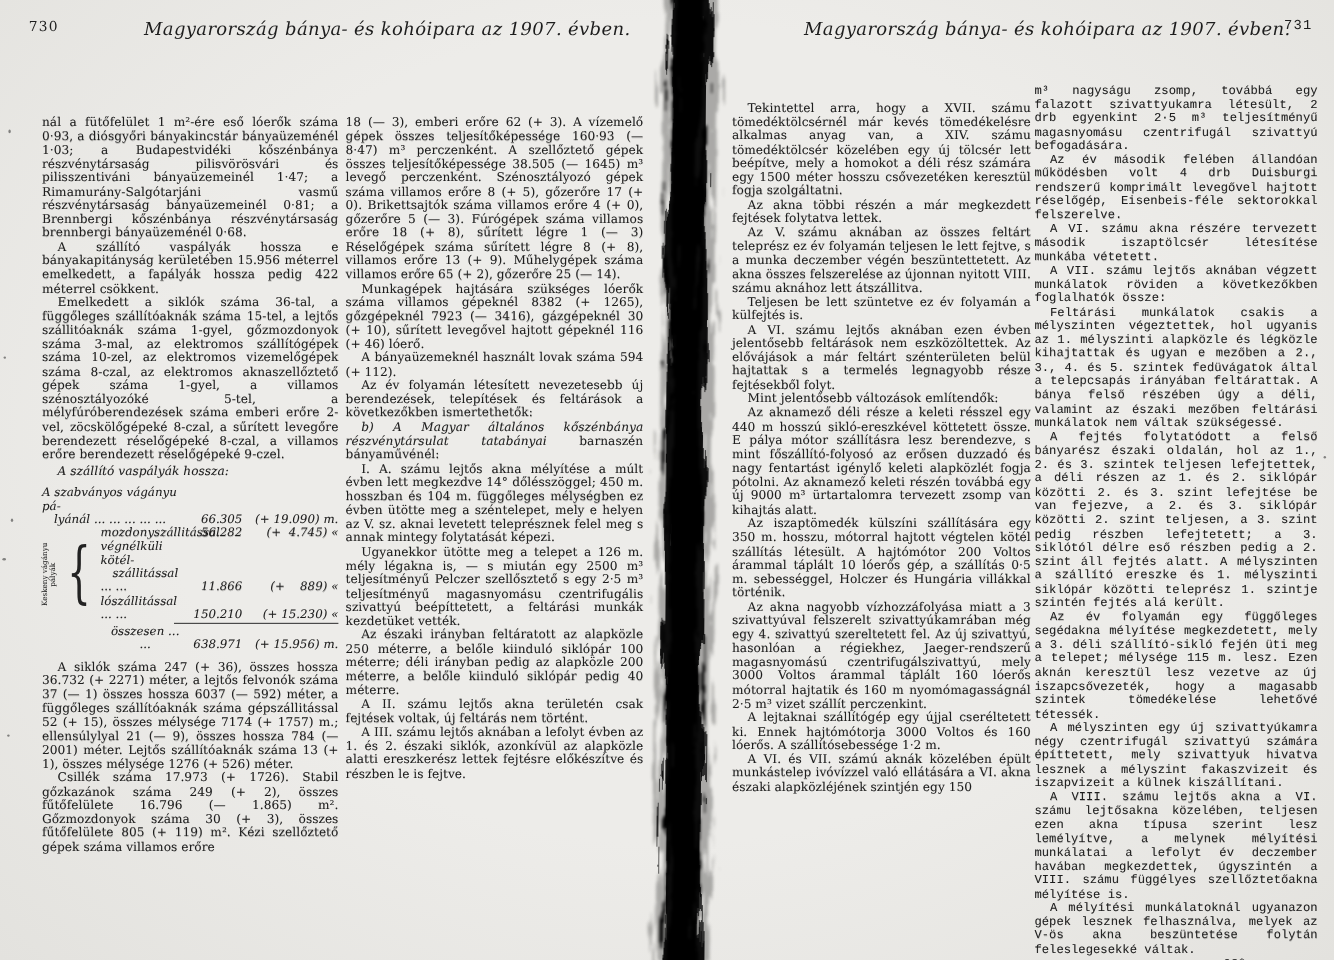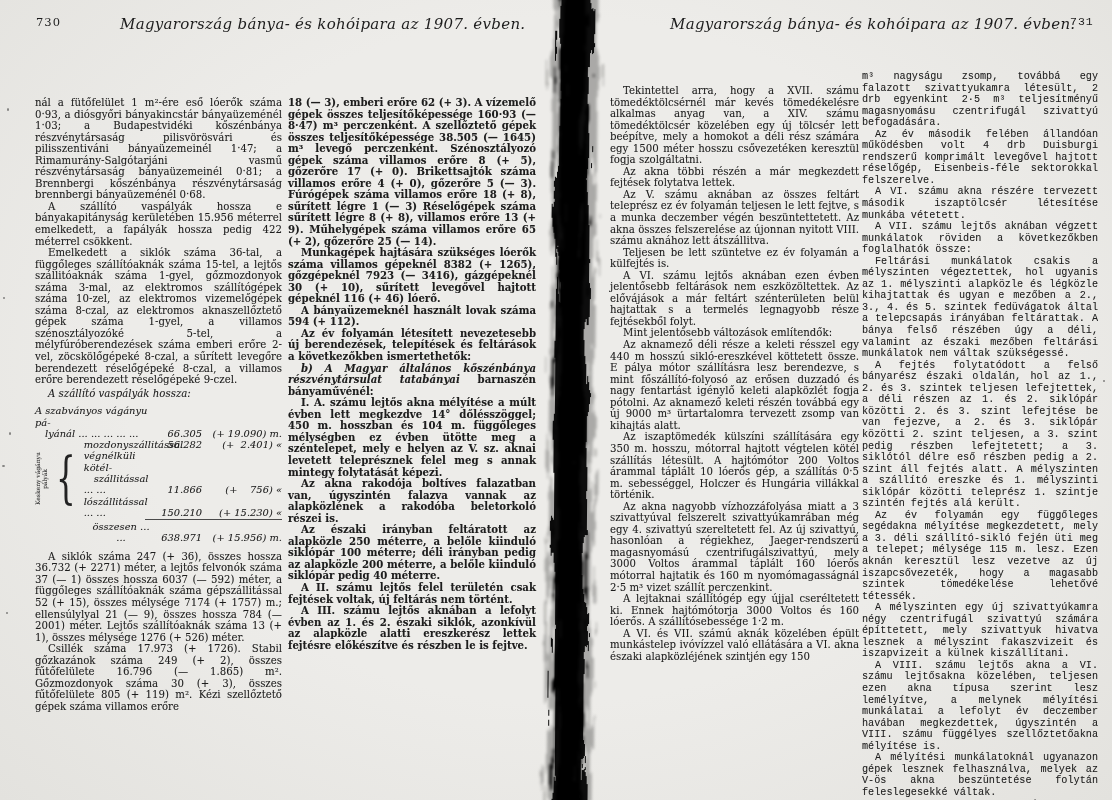--- a/index.html
+++ b/index.html
@@ -45,21 +45,21 @@
   .vt-total .vt-label{text-align:center;padding-left:55px;}
   
   .gutter{position:absolute;left:518px;top:0;pointer-events:none;}
   .speck{position:absolute;background:#2b2b2b;border-radius:50%;opacity:0.55;}
   .sig{margin-top:1px;text-align:right;padding-right:60px;}
 </style>
 </head>
 <body>
 
 <div>
-  <span class="pgnum" style="left:36px;top:15px;">730</span>
+  <span class="pgnum" style="left:24px;top:15px;">730</span>
   <div class="runtitle" style="left:120px;top:15px;width:340px;">Magyarország bánya- és kohóipara az 1907. évben.</div>
 
   <div class="col" style="left:35px;top:97px;width:247px;">
     <p>nál a fütőfelület 1 m²-ére eső lóerők száma 0·93, a diósgyőri bányakincstár bányaüzeménél 1·03; a Budapestvidéki kőszénbánya részvénytársaság pilisvörösvári és pilisszentiváni bányaüzemeinél 1·47; a Rimamurány-Salgótarjáni vasmű részvénytársaság bányaüzemeinél 0·81; a Brennbergi kőszénbánya részvénytársaság brennbergi bányaüzeménél 0·68.</p>
     <p class="ind">A szállító vaspályák hossza e bányakapitányság kerületében 15.956 méterrel emelkedett, a fapályák hossza pedig 422 méterrel csökkent.</p>
     <p class="ind">Emelkedett a siklók száma 36-tal, a függőleges szállítóaknák száma 15-tel, a lejtős szállitóaknák száma 1-gyel, gőzmozdonyok száma 3-mal, az elektromos szállítógépek száma 10-zel, az elektromos vizemelőgépek száma 8-czal, az elektromos aknaszellőztető gépek száma 1-gyel, a villamos szénosztályozóké 5-tel, a mélyfúróberendezések száma emberi erőre 2-vel, zöcskölőgépeké 8-czal, a sűrített levegőre berendezett réselőgépeké 8-czal, a villamos erőre berendezett réselőgépeké 9-czel.</p>
     <p class="tbl-head">A szállító vaspályák hossza:</p>
 
     <div class="vtable">
       <div class="vt-row">
@@ -71,29 +71,29 @@
         <div class="vt-delta">(+ 19.090) m.</div>
       </div>
 
       <div class="vt-group">
         <div class="vt-side">Keskeny vágányu pályák</div>
         <div class="vt-brace">{</div>
         <div class="vt-grows">
           <div class="vt-row">
             <div class="vt-label">mozdonyszállitással</div>
             <div class="vt-num">56.282</div>
-            <div class="vt-delta">(+  2.401) «</div>
+            <div class="vt-delta">(+  4.745) «</div>
           </div>
           <div class="vt-row">
             <div class="vt-label">
               <span>végnélküli kötél-</span><br>
               <span class="l2">szállitással ... ...</span>
             </div>
             <div class="vt-num">11.866</div>
-            <div class="vt-delta">(+    756) «</div>
+            <div class="vt-delta">(+    889) «</div>
           </div>
           <div class="vt-row">
             <div class="vt-label">lószállitással ... ...</div>
             <div class="vt-num">150.210</div>
             <div class="vt-delta">(+ 15.230) «</div>
           </div>
         </div>
       </div>
 
       <div class="vt-rule"></div>
@@ -101,32 +101,32 @@
         <div class="vt-label">összesen ... ...</div>
         <div class="vt-num">638.971</div>
         <div class="vt-delta">(+ 15.956) m.</div>
       </div>
     </div>
 
     <p class="ind">A siklók száma 247 (+ 36), összes hossza 36.732 (+ 2271) méter, a lejtős felvonók száma 37 (— 1) összes hossza 6037 (— 592) méter, a függőleges szállítóaknák száma gépszállitással 52 (+ 15), összes mélysége 7174 (+ 1757) m.; ellensúlylyal 21 (— 9), összes hossza 784 (— 2001) méter. Lejtős szállítóaknák száma 13 (+ 1), összes mélysége 1276 (+ 526) méter.</p>
     <p class="ind">Csillék száma 17.973 (+ 1726). Stabil gőzkazánok száma 249 (+ 2), összes fűtőfelülete 16.796 (— 1.865) m². Gőzmozdonyok száma 30 (+ 3), összes fűtőfelülete 805 (+ 119) m². Kézi szellőztető gépek száma villamos erőre</p>
   </div>
 
-  <div class="col" style="left:288px;top:97px;width:248px;font-weight:bold;">
+  <div class="col" style="left:288px;top:97px;width:248px;">
     <p>18 (— 3), emberi erőre 62 (+ 3). A vízemelő gépek összes teljesítőképessége 160·93 (— 8·47) m³ perczenként. A szellőztető gépek összes teljesítőképessége 38.505 (— 1645) m³ levegő perczenként. Szénosztályozó gépek száma villamos erőre 8 (+ 5), gőzerőre 17 (+ 0). Brikettsajtók száma villamos erőre 4 (+ 0), gőzerőre 5 (— 3). Fúrógépek száma villamos erőre 18 (+ 8), sűrített légre 1 (— 3) Réselőgépek száma sűrített légre 8 (+ 8), villamos erőre 13 (+ 9). Műhelygépek száma villamos erőre 65 (+ 2), gőzerőre 25 (— 14).</p>
     <p class="ind">Munkagépek hajtására szükséges lóerők száma villamos gépeknél 8382 (+ 1265), gőzgépeknél 7923 (— 3416), gázgépeknél 30 (+ 10), sűrített levegővel hajtott gépeknél 116 (+ 46) lóerő.</p>
     <p class="ind">A bányaüzemeknél használt lovak száma 594 (+ 112).</p>
     <p class="ind">Az év folyamán létesített nevezetesebb új berendezések, telepítések és feltárások a következőkben ismertethetők:</p>
     <p class="ind">
       <span class="it">b) </span><span class="it">A Magyar általános kőszénbánya részvénytársulat tatabányai </span><span>barnaszén bányaművénél:</span>
     </p>
     <p class="ind">I. A. számu lejtős akna mélyítése a múlt évben lett megkezdve 14° dőlésszöggel; 450 m. hosszban és 104 m. függőleges mélységben ez évben ütötte meg a széntelepet, mely e helyen az V. sz. aknai levetett teleprésznek felel meg s annak mintegy folytatását képezi.</p>
-    <p class="ind">Az akna rakodója boltíves falazatban van, úgyszintén falazva vannak az alapközlének a rakodóba beletorkoló részei is.</p>
+    <p class="ind">Ugyanekkor ütötte meg a telepet a 126 m. mély légakna is, — s miután egy 2500 m³ teljesítményű Pelczer szellősztető s egy 2·5 m³ teljesítményű magasnyomásu czentrifugális szivattyú beépíttetett, a feltárási munkák kezdetüket vették.</p>
     <p class="ind">Az északi irányban feltáratott az alapközle 250 méterre, a belőle kiinduló siklópár 100 méterre; déli irányban pedig az alapközle 200 méterre, a belőle kiinduló siklópár pedig 40 méterre.</p>
-    <p class="ind">A II. számu lejtős felel területén csak fejtések voltak, új feltárás nem történt.</p>
+    <p class="ind">A II. számu lejtős akna területén csak fejtések voltak, új feltárás nem történt.</p>
     <p class="ind">A III. számu lejtős aknában a lefolyt évben az 1. és 2. északi siklók, azonkívül az alapközle alatti ereszkerész lettek fejtésre előkészítve és részben le is fejtve.</p>
   </div>
 </div>
 
 <div>
   <div class="runtitle" style="left:670px;top:15px;width:340px;">Magyarország bánya- és kohóipara az 1907. évben.</div>
   <span class="pgnum" style="left:1070px;top:15px;font-family:Liberation Mono, monospace;">731</span>
 
   <div class="col" style="left:610px;top:85px;width:249px;">
     <p class="ind">Tekintettel arra, hogy a XVII. számu tömedéktölcsérnél már kevés tömedékelésre alkalmas anyag van, a XIV. számu tömedéktölcsér közelében egy új tölcsér lett beépítve, mely a homokot a déli rész számára egy 1500 méter hosszu csővezetéken keresztül fogja szolgáltatni.</p>

